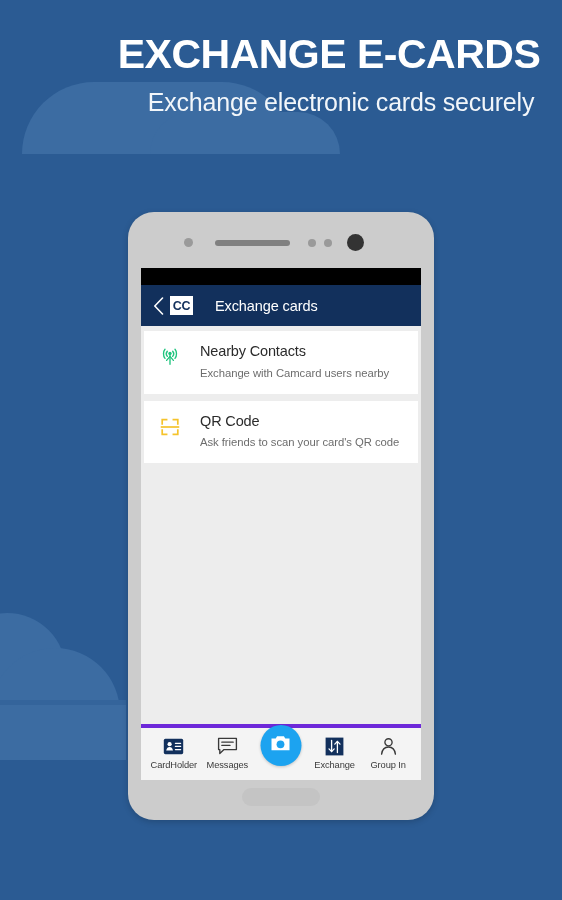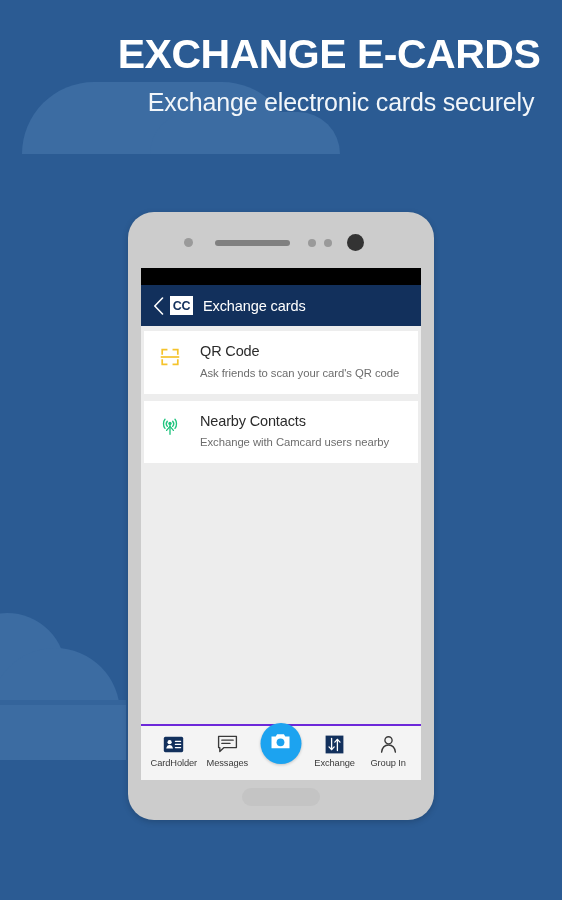--- a/index.html
+++ b/index.html
@@ -205,21 +205,21 @@
     color: #12305c;
     font-size: 12.5px;
     font-weight: bold;
     display: flex;
     align-items: center;
     justify-content: center;
     letter-spacing: -0.4px;
     flex: 0 0 auto;
   }
   .app-bar-title {
-    margin-left: 10px;
+    margin-left: 22px;
     color: #ffffff;
     font-size: 14.5px;
     font-weight: normal;
     letter-spacing: -0.1px;
   }
 
   
   .list-body {
     background: #ededed;
     height: 398px;
@@ -263,21 +263,21 @@
   }
 
   
   .bottom-nav {
     position: absolute;
     left: 0;
     bottom: 0;
     width: 280px;
     height: 56px;
     background: #f4f4f4;
-    border-top: 2px solid #6d28d9;
+    border-top: 4px solid #6d28d9;
     display: flex;
     align-items: flex-start;
     justify-content: space-between;
     padding: 7px 6px 0 6px;
   }
   .nav-item {
     width: 54px;
     display: flex;
     flex-direction: column;
     align-items: center;
@@ -351,38 +351,20 @@
       <div class="back-chevron">
         <svg width="11" height="18" viewBox="0 0 11 18" aria-hidden="true">
           <path d="M9.5 1 L1.8 9 L9.5 17" fill="none" stroke="#ffffff" stroke-width="1.6" stroke-linecap="round" stroke-linejoin="round"></path>
         </svg>
       </div>
       <div class="cc-badge">CC</div>
       <div class="app-bar-title">Exchange cards</div>
     </div>
 
     <div class="list-body">
-
-      <div class="card">
-        <div class="card-icon">
-          <svg width="22" height="22" viewBox="0 0 22 22" aria-hidden="true">
-            <g fill="none" stroke="#f5c32c" stroke-width="1.7" stroke-linecap="square">
-              <path d="M3.2 8.0 L3.2 3.6 L7.6 3.6"></path>
-              <path d="M14.4 3.6 L18.8 3.6 L18.8 8.0"></path>
-              <path d="M18.8 14.0 L18.8 18.4 L14.4 18.4"></path>
-              <path d="M7.6 18.4 L3.2 18.4 L3.2 14.0"></path>
-              <path d="M2.6 11 L19.4 11"></path>
-            </g>
-          </svg>
-        </div>
-        <div class="card-text">
-          <div class="card-title">QR Code</div>
-          <div class="card-sub">Ask friends to scan your card's QR code</div>
-        </div>
-      </div>
 
       <div class="card">
         <div class="card-icon">
           <svg width="22" height="22" viewBox="0 0 22 22" aria-hidden="true">
             <g fill="none" stroke="#1fc47e" stroke-width="1.35" stroke-linecap="round">
               <path d="M8.3 5.2 C7.1 6.6 7.1 9.0 8.3 10.4"></path>
               <path d="M13.7 5.2 C14.9 6.6 14.9 9.0 13.7 10.4"></path>
               <path d="M6.0 3.2 C4.0 5.4 4.0 10.2 6.0 12.4"></path>
               <path d="M16.0 3.2 C18.0 5.4 18.0 10.2 16.0 12.4"></path>
               <path d="M11 6.6 L11 18.2"></path>
@@ -391,20 +373,38 @@
             </g>
             <circle cx="11" cy="7.4" r="1.7" fill="#1fc47e"></circle>
           </svg>
         </div>
         <div class="card-text">
           <div class="card-title">Nearby Contacts</div>
           <div class="card-sub">Exchange with Camcard users nearby</div>
         </div>
       </div>
 
+      <div class="card">
+        <div class="card-icon">
+          <svg width="22" height="22" viewBox="0 0 22 22" aria-hidden="true">
+            <g fill="none" stroke="#f5c32c" stroke-width="1.7" stroke-linecap="square">
+              <path d="M3.2 8.0 L3.2 3.6 L7.6 3.6"></path>
+              <path d="M14.4 3.6 L18.8 3.6 L18.8 8.0"></path>
+              <path d="M18.8 14.0 L18.8 18.4 L14.4 18.4"></path>
+              <path d="M7.6 18.4 L3.2 18.4 L3.2 14.0"></path>
+              <path d="M2.6 11 L19.4 11"></path>
+            </g>
+          </svg>
+        </div>
+        <div class="card-text">
+          <div class="card-title">QR Code</div>
+          <div class="card-sub">Ask friends to scan your card's QR code</div>
+        </div>
+      </div>
+
 
     </div>
 
     <div class="bottom-nav">
 
       <div class="nav-item">
         <div class="nav-icon">
           <svg width="21" height="17" viewBox="0 0 21 17" aria-hidden="true">
             <rect x="0.8" y="0.8" width="19.4" height="15.4" rx="1.6" fill="#12305c"></rect>
             <circle cx="6.6" cy="6.2" r="2.1" fill="#ffffff"></circle>

